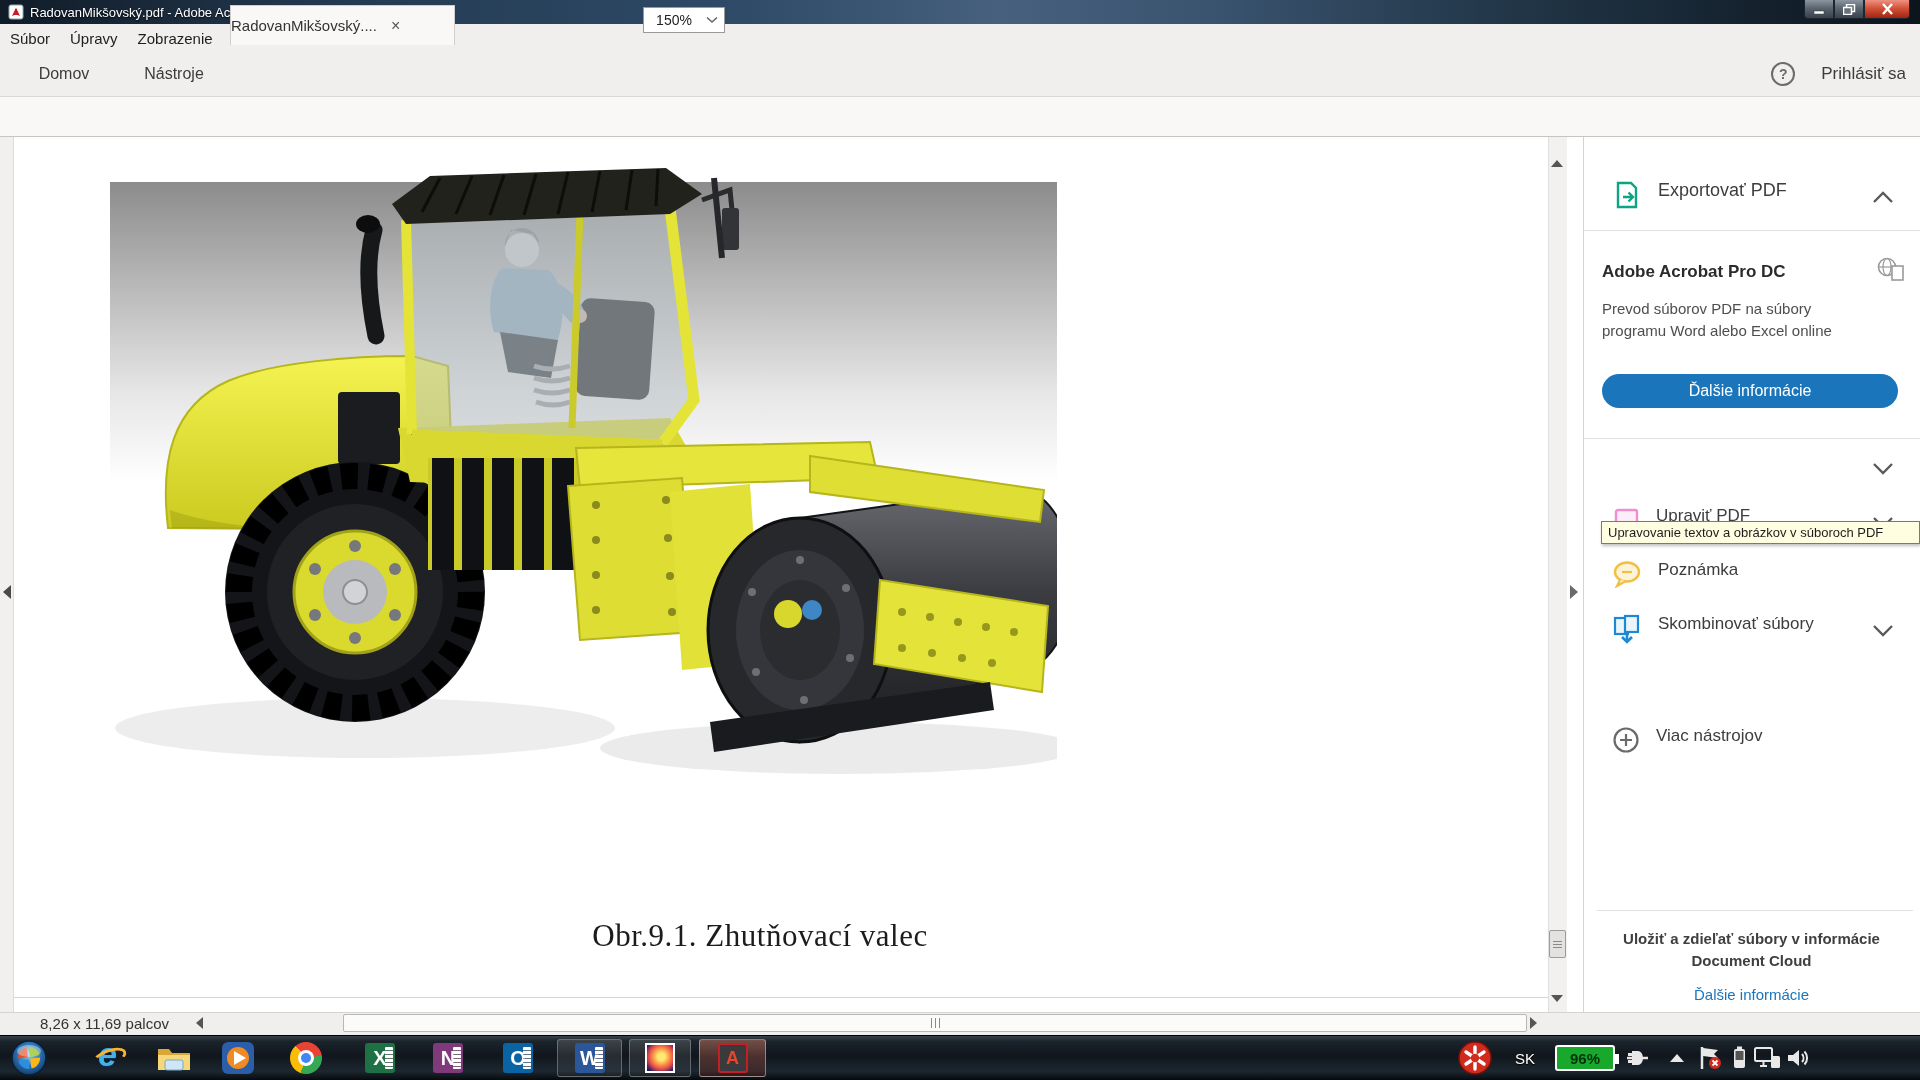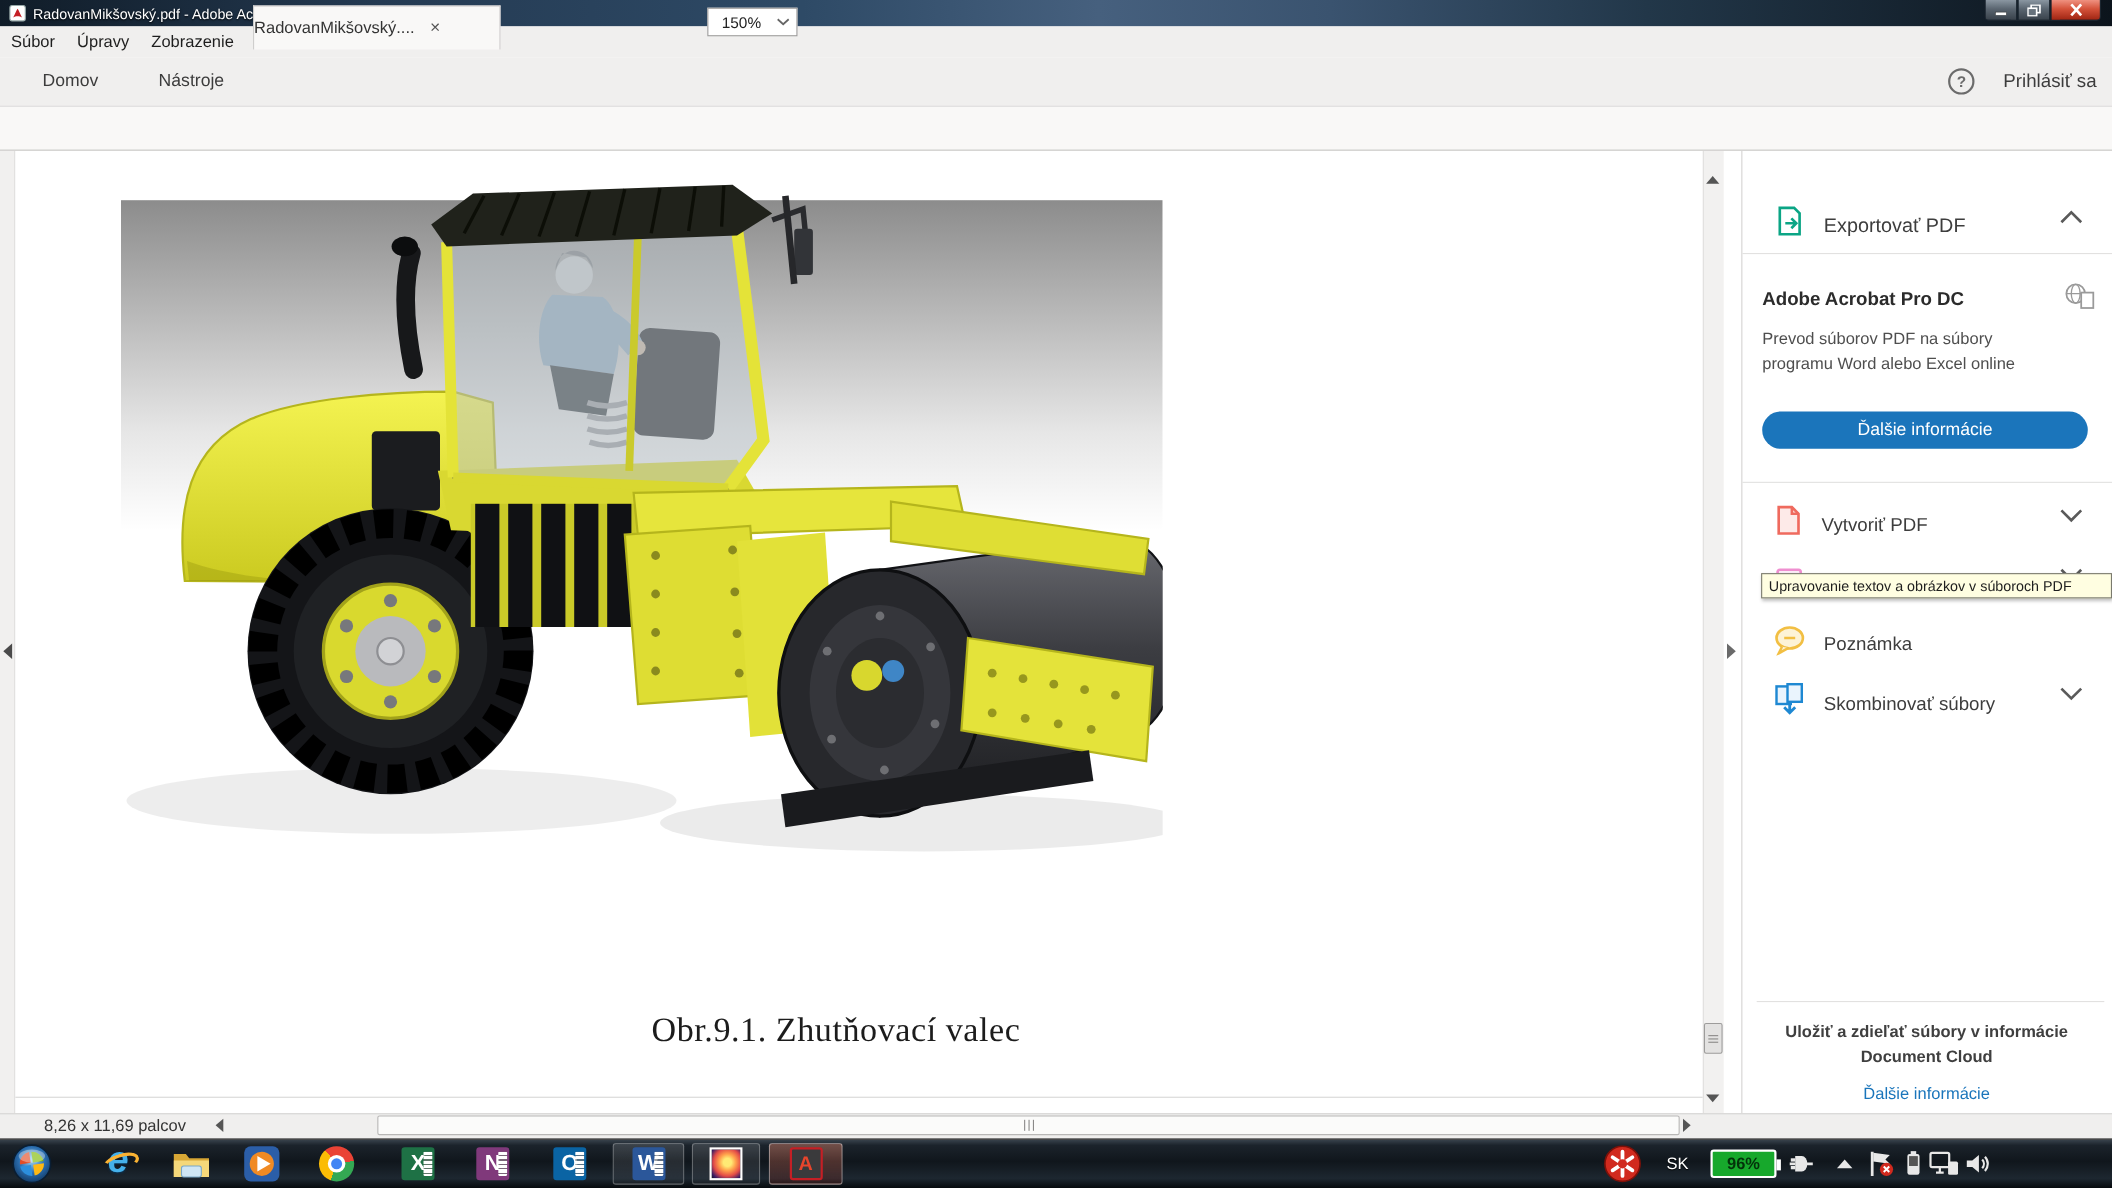--- a/index.html
+++ b/index.html
@@ -47,21 +47,21 @@
   .vthumb{position:absolute;left:1549px;top:930px;width:17px;height:28px;background:#e3e2e1;border:1px solid #9d9c9b;border-radius:2px;
     display:flex;flex-direction:column;align-items:center;justify-content:center;gap:2px;}
   .gripline{width:9px;height:1px;background:#8a8988;}
   .arr-up{width:0;height:0;border-left:6px solid transparent;border-right:6px solid transparent;border-bottom:7px solid #555;}
   .arr-down{width:0;height:0;border-left:6px solid transparent;border-right:6px solid transparent;border-top:7px solid #555;}
   .arr-l{width:0;height:0;border-top:6px solid transparent;border-bottom:6px solid transparent;border-right:7px solid #555;}
   .arr-r{width:0;height:0;border-top:6px solid transparent;border-bottom:6px solid transparent;border-left:7px solid #555;}
   
   .sidebar{left:1583px;top:137px;width:337px;height:875px;background:#fff;border-left:1px solid #d4d3d2;}
   .sb-divider{position:absolute;height:1px;background:#e2e1e0;}
-  .sb-row{position:absolute;left:1612px;width:280px;height:36px;display:flex;align-items:flex-end;gap:16px;}
+  .sb-row{position:absolute;left:1612px;width:280px;height:36px;display:flex;align-items:flex-start;gap:16px;}
   .sb-label{font-size:17px;color:#3d3d3d;white-space:nowrap;}
   .chev{stroke:#5a5a5a;stroke-width:2.4;fill:none;}
   .promo-title{position:absolute;left:1602px;top:262px;font-size:17px;font-weight:bold;color:#2b2b2b;}
   .promo-desc{position:absolute;left:1602px;width:300px;font-size:15px;color:#4e4e4e;}
   .blue-btn{position:absolute;left:1602px;top:374px;width:296px;height:34px;border-radius:17px;background:#1b75bb;
     color:#fff;font-size:16px;display:flex;align-items:center;justify-content:center;}
   .tooltip{position:absolute;left:1601px;top:521px;width:319px;height:23px;background:#fffee1;border:1px solid #7a7a6e;
     font-size:13px;color:#1e1e1e;display:flex;align-items:center;padding:0 6px;z-index:8;box-shadow:1px 2px 3px rgba(0,0,0,0.25);white-space:nowrap;}
   .footer-line{position:absolute;left:1583px;width:337px;text-align:center;font-weight:bold;font-size:15px;color:#3f3f3f;}
   .footer-link{position:absolute;left:1583px;width:337px;text-align:center;font-size:15px;color:#1a75bb;}
@@ -429,27 +429,20 @@
     <ellipse cx="11" cy="11" rx="4" ry="8.5" fill="none" stroke="#9a9a9a" stroke-width="1.2"></ellipse>
     <path d="M2.5 11 H19.5" stroke="#9a9a9a" stroke-width="1.2"></path>
     <rect x="16" y="10" width="11" height="14" fill="#fff" stroke="#9a9a9a" stroke-width="1.6"></rect>
   </svg>
   <div class="promo-desc" style="top:300px">Prevod súborov PDF na súbory</div>
   <div class="promo-desc" style="top:322px">programu Word alebo Excel online</div>
   <div class="blue-btn">Ďalšie informácie</div>
 
   <div class="sb-divider" style="left:1584px;top:438px;width:336px"></div>
 
-  <div class="abs sb-row" style="top:452px">
-    <svg width="28" height="30">
-      <path d="M5 3 H17 L23 9 V27 H5 Z" fill="#fdeae8" stroke="#ef6a5e" stroke-width="2.4"></path>
-      <path d="M17 3 V9 H23" fill="none" stroke="#ef6a5e" stroke-width="2.4"></path>
-    </svg>
-    <span class="sb-label">Vytvoriť PDF</span>
-  </div>
   <svg class="abs" style="left:1872px;top:462px" width="22" height="14">
       <path class="chev" d="M2 2 L11 11 L20 2"></path>
     </svg>
 
   <div class="abs sb-row" style="top:506px">
     <svg width="28" height="28">
       <rect x="4" y="4" width="21" height="21" rx="2" fill="#fceef8" stroke="#ef8fd0" stroke-width="2.4"></rect>
     </svg>
     <span class="sb-label">Upraviť PDF</span>
   </div>
@@ -474,20 +467,27 @@
       <rect x="13" y="2" width="13" height="16" fill="#eaf4fd" stroke="#1e88d2" stroke-width="2.2"></rect>
       <path d="M15 18 V27 M10 23 L15 28 L20 23" fill="none" stroke="#1e88d2" stroke-width="2.6"></path>
     </svg>
     <span class="sb-label">Skombinovať súbory</span>
   </div>
   <svg class="abs" style="left:1872px;top:624px" width="22" height="14">
       <path class="chev" d="M2 2 L11 11 L20 2"></path>
     </svg>
 
 
+  <div class="abs sb-row" style="top:726px">
+    <svg width="28" height="28">
+      <circle cx="14" cy="14" r="11.5" fill="none" stroke="#6a6a6a" stroke-width="2.2"></circle>
+      <path d="M14 8 V20 M8 14 H20" stroke="#6a6a6a" stroke-width="2.2"></path>
+    </svg>
+    <span class="sb-label">Viac nástrojov</span>
+  </div>
 
   <div class="sb-divider" style="left:1597px;top:910px;width:316px"></div>
   <div class="footer-line" style="top:930px">Uložiť a zdieľať súbory v informácie</div>
   <div class="footer-line" style="top:952px">Document Cloud</div>
   <div class="footer-link" style="top:986px">Ďalšie informácie</div>
 
   <div class="abs statusbar"></div>
   <div class="status-text">8,26 x 11,69 palcov</div>
   <div class="abs" style="left:196px;top:1017px">
       <div class="arr-l"></div>

